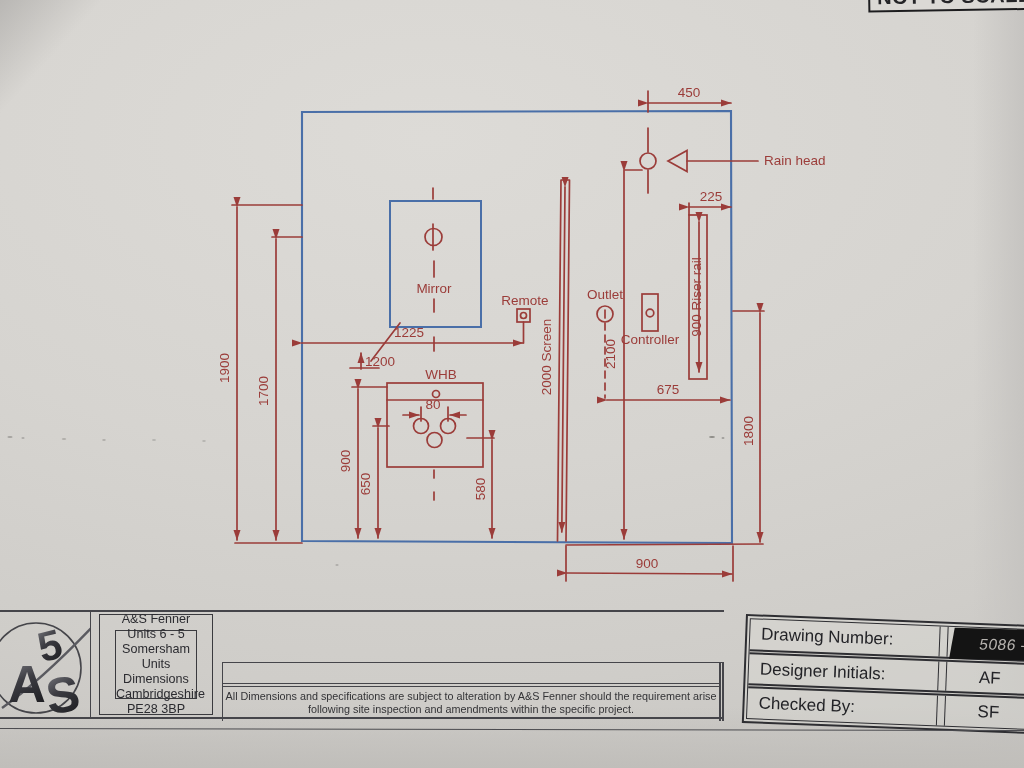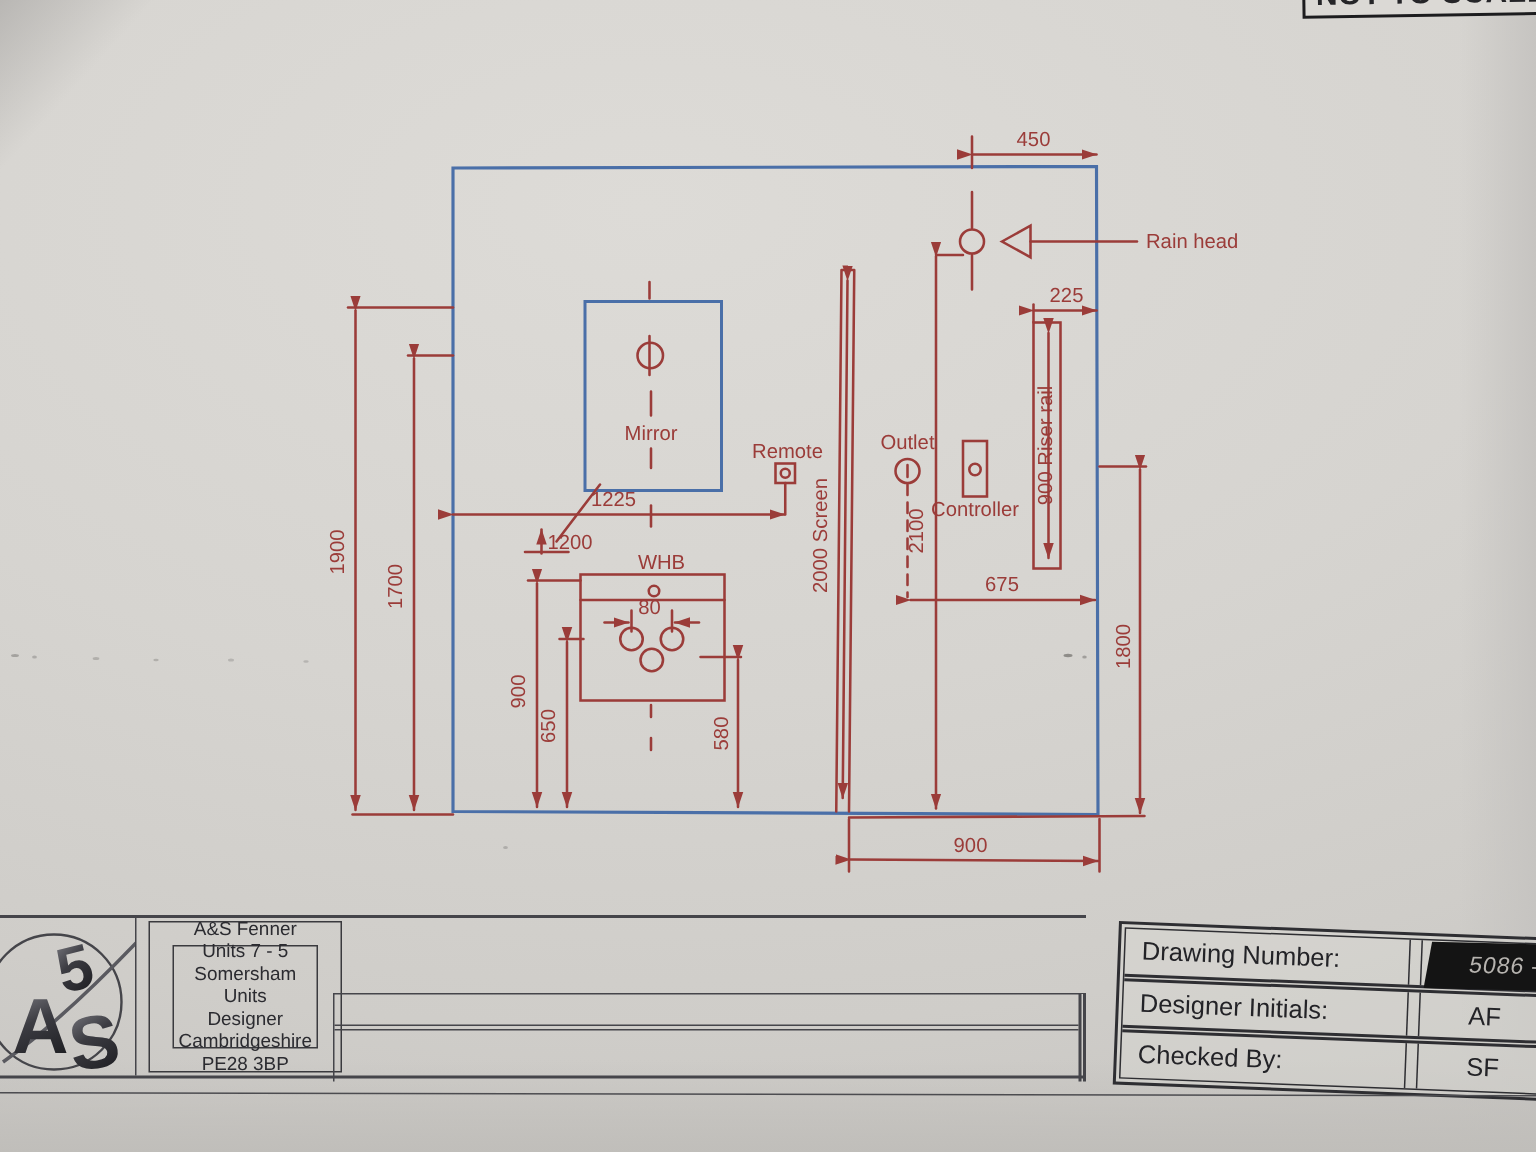--- a/index.html
+++ b/index.html
@@ -30,21 +30,21 @@
   .tb-left{
     position:absolute; left:0; top:610px; width:724px; height:109px;
     border-top:2px solid #45454a; border-bottom:2px solid #45454a;
     box-sizing:border-box;
   }
   .logo-cell{
     position:absolute; left:0; top:0; width:91px; height:100%;
     border-right:1.8px solid #45454a; box-sizing:border-box; overflow:hidden;
   }
   .addr-box{
-    position:absolute; left:99px; top:2px; width:129px; height:101px;
+    position:absolute; left:99px; top:2px; width:114px; height:101px;
     border:1.6px solid #3a3a3e; box-sizing:border-box; padding:15px;
   }
   .addr-inner{
     border:1.4px solid #3a3a3e; height:100%; box-sizing:border-box;
     display:flex; flex-direction:column; justify-content:center;
     text-align:center; color:#2b2b30; font-size:12.6px; line-height:14.9px;
   }
   .disc{
     position:absolute; left:222px; top:50px; width:502px; height:59px;
     border-left:1.6px solid #45454a; border-right:5px double #45454a;
@@ -285,30 +285,34 @@
               <stop offset=".5" stop-color="#3c3c42"></stop>
               <stop offset="1" stop-color="#202024"></stop>
           </linearGradient>
         </defs>
       </svg>
     </div>
 
     <div class="addr-box">
       <div class="addr-inner">
         <span>A&amp;S Fenner</span>
-        <span>Units 7 - 5</span>
+        <span>Units 6 - 5</span>
         <span>Somersham Units</span>
-        <span>Designer</span>
+        <span>Dimensions</span>
         <span>Cambridgeshire</span>
         <span>PE28 3BP</span>
       </div>
     </div>
 
     <div class="disc">
       <div class="disc-band"></div>
+      <div class="disc-text">
+        <div>All Dimensions and specifications are subject to alteration by A&amp;S Fenner should the requirement arise</div>
+        <div>following site inspection and amendments within the specific project.</div>
+      </div>
     </div>
   </div>
 
   <div class="tb-right">
     <div class="tb-right-inner">
       <div class="tb-row">
         <span class="tb-label">Drawing Number:</span>
         <span class="tb-sep"></span>
         <span class="tb-value">
           <span class="redact">

